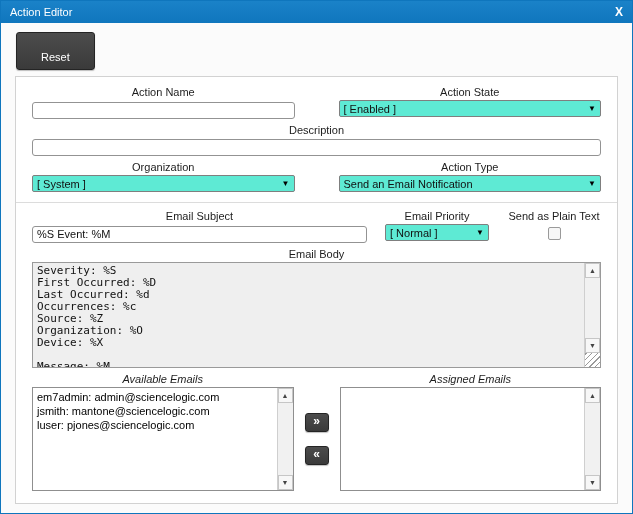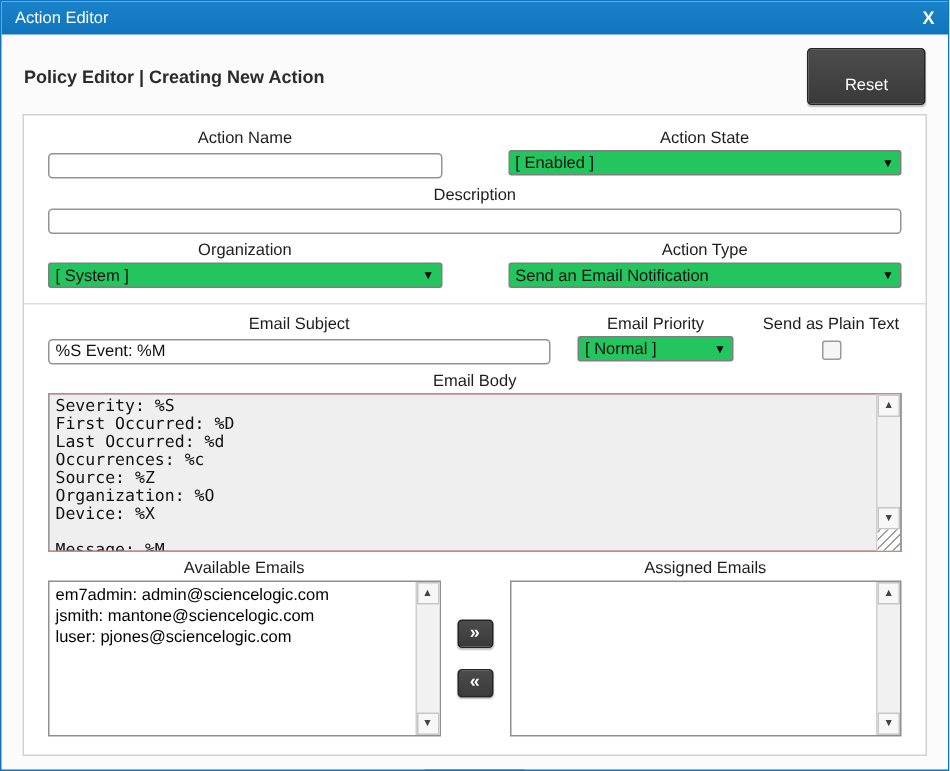--- a/index.html
+++ b/index.html
@@ -64,21 +64,21 @@
     width:100%; height:17px;
     border:1px solid #939393; border-radius:3px;
     font-family:"Liberation Sans", sans-serif;
     font-size:11px; padding:0 4px;
     background:#fff; color:#111;
   }
   .select{
     position:relative;
     width:100%; height:17px;
     border:1px solid #7f7f7f; border-radius:2px;
-    background:#22c55e;
+    background:#5eead4;
     font-size:11px; color:#111;
     display:flex; align-items:center;
     padding:0 16px 0 4px;
     cursor:pointer;
   }
   .select-value{ overflow:hidden; white-space:nowrap; }
   .select-arrow{
     position:absolute; right:4px; top:50%;
     transform:translateY(-50%);
     font-size:8px; color:#000; line-height:1;
@@ -125,21 +125,21 @@
     color:#444; font-size:7px;
     display:flex; align-items:center; justify-content:center;
     cursor:pointer;
   }
   .sb-track{ flex:1; cursor:pointer; }
   .resize-grip{
     height:14px;
     background:#fff repeating-linear-gradient(-45deg, transparent 0 3px, #9a9a9a 3px 4px);
     cursor:nwse-resize;
   }
-  .lists-labels{ display:flex; gap:0; }
+  .lists-labels{ display:flex; gap:0;font-style:italic; }
   .lists-labels .label{ flex:1; }
   .lists-labels .spacer{ width:46px; }
   .lists-row{ display:flex; align-items:stretch; }
   .listbox{
     flex:1; min-width:0; height:104px;
     border:1px solid #8f8f8f;
     background:#fff;
     display:flex;
   }
   .list-items{
@@ -168,21 +168,20 @@
 <body>
 
 <div class="window">
 
   <div class="titlebar">
     <span class="title">Action Editor</span>
     <span class="close">X</span>
   </div>
 
   <div class="header-row">
-    <span class="breadcrumb">Policy Editor | Creating New Action</span>
     <button class="dark-btn reset-btn">Reset</button>
   </div>
 
   <div class="form-box">
 
     <div class="two-col">
       <div class="col label">Action Name</div>
       <div class="col label">Action State</div>
     </div>
     <div class="two-col">

